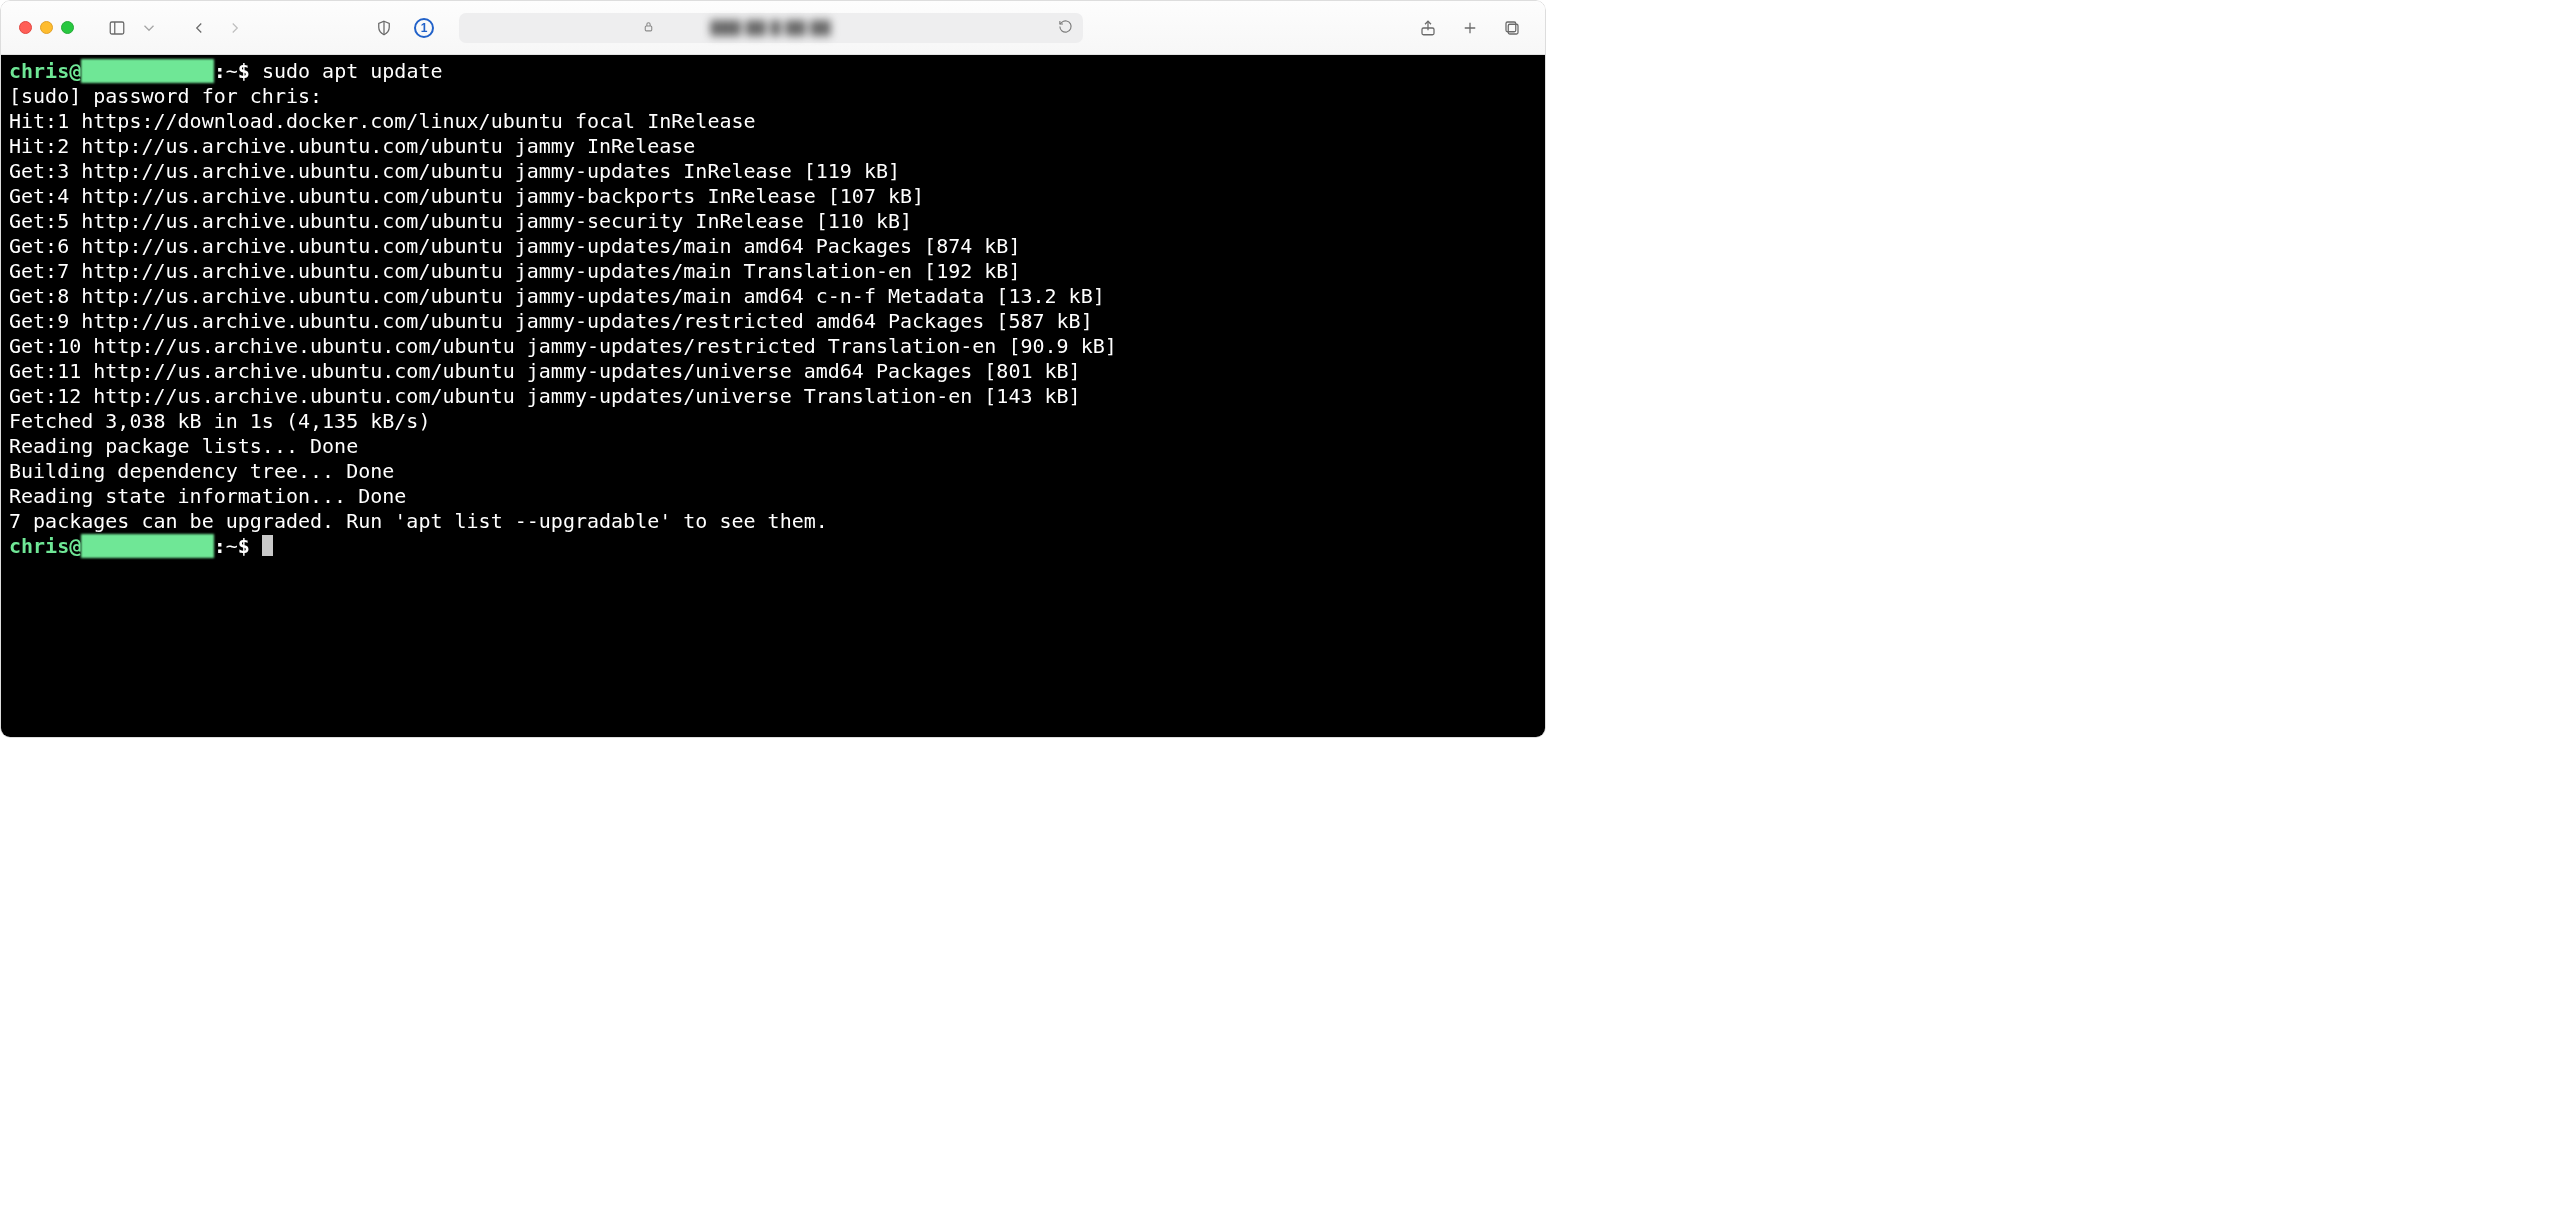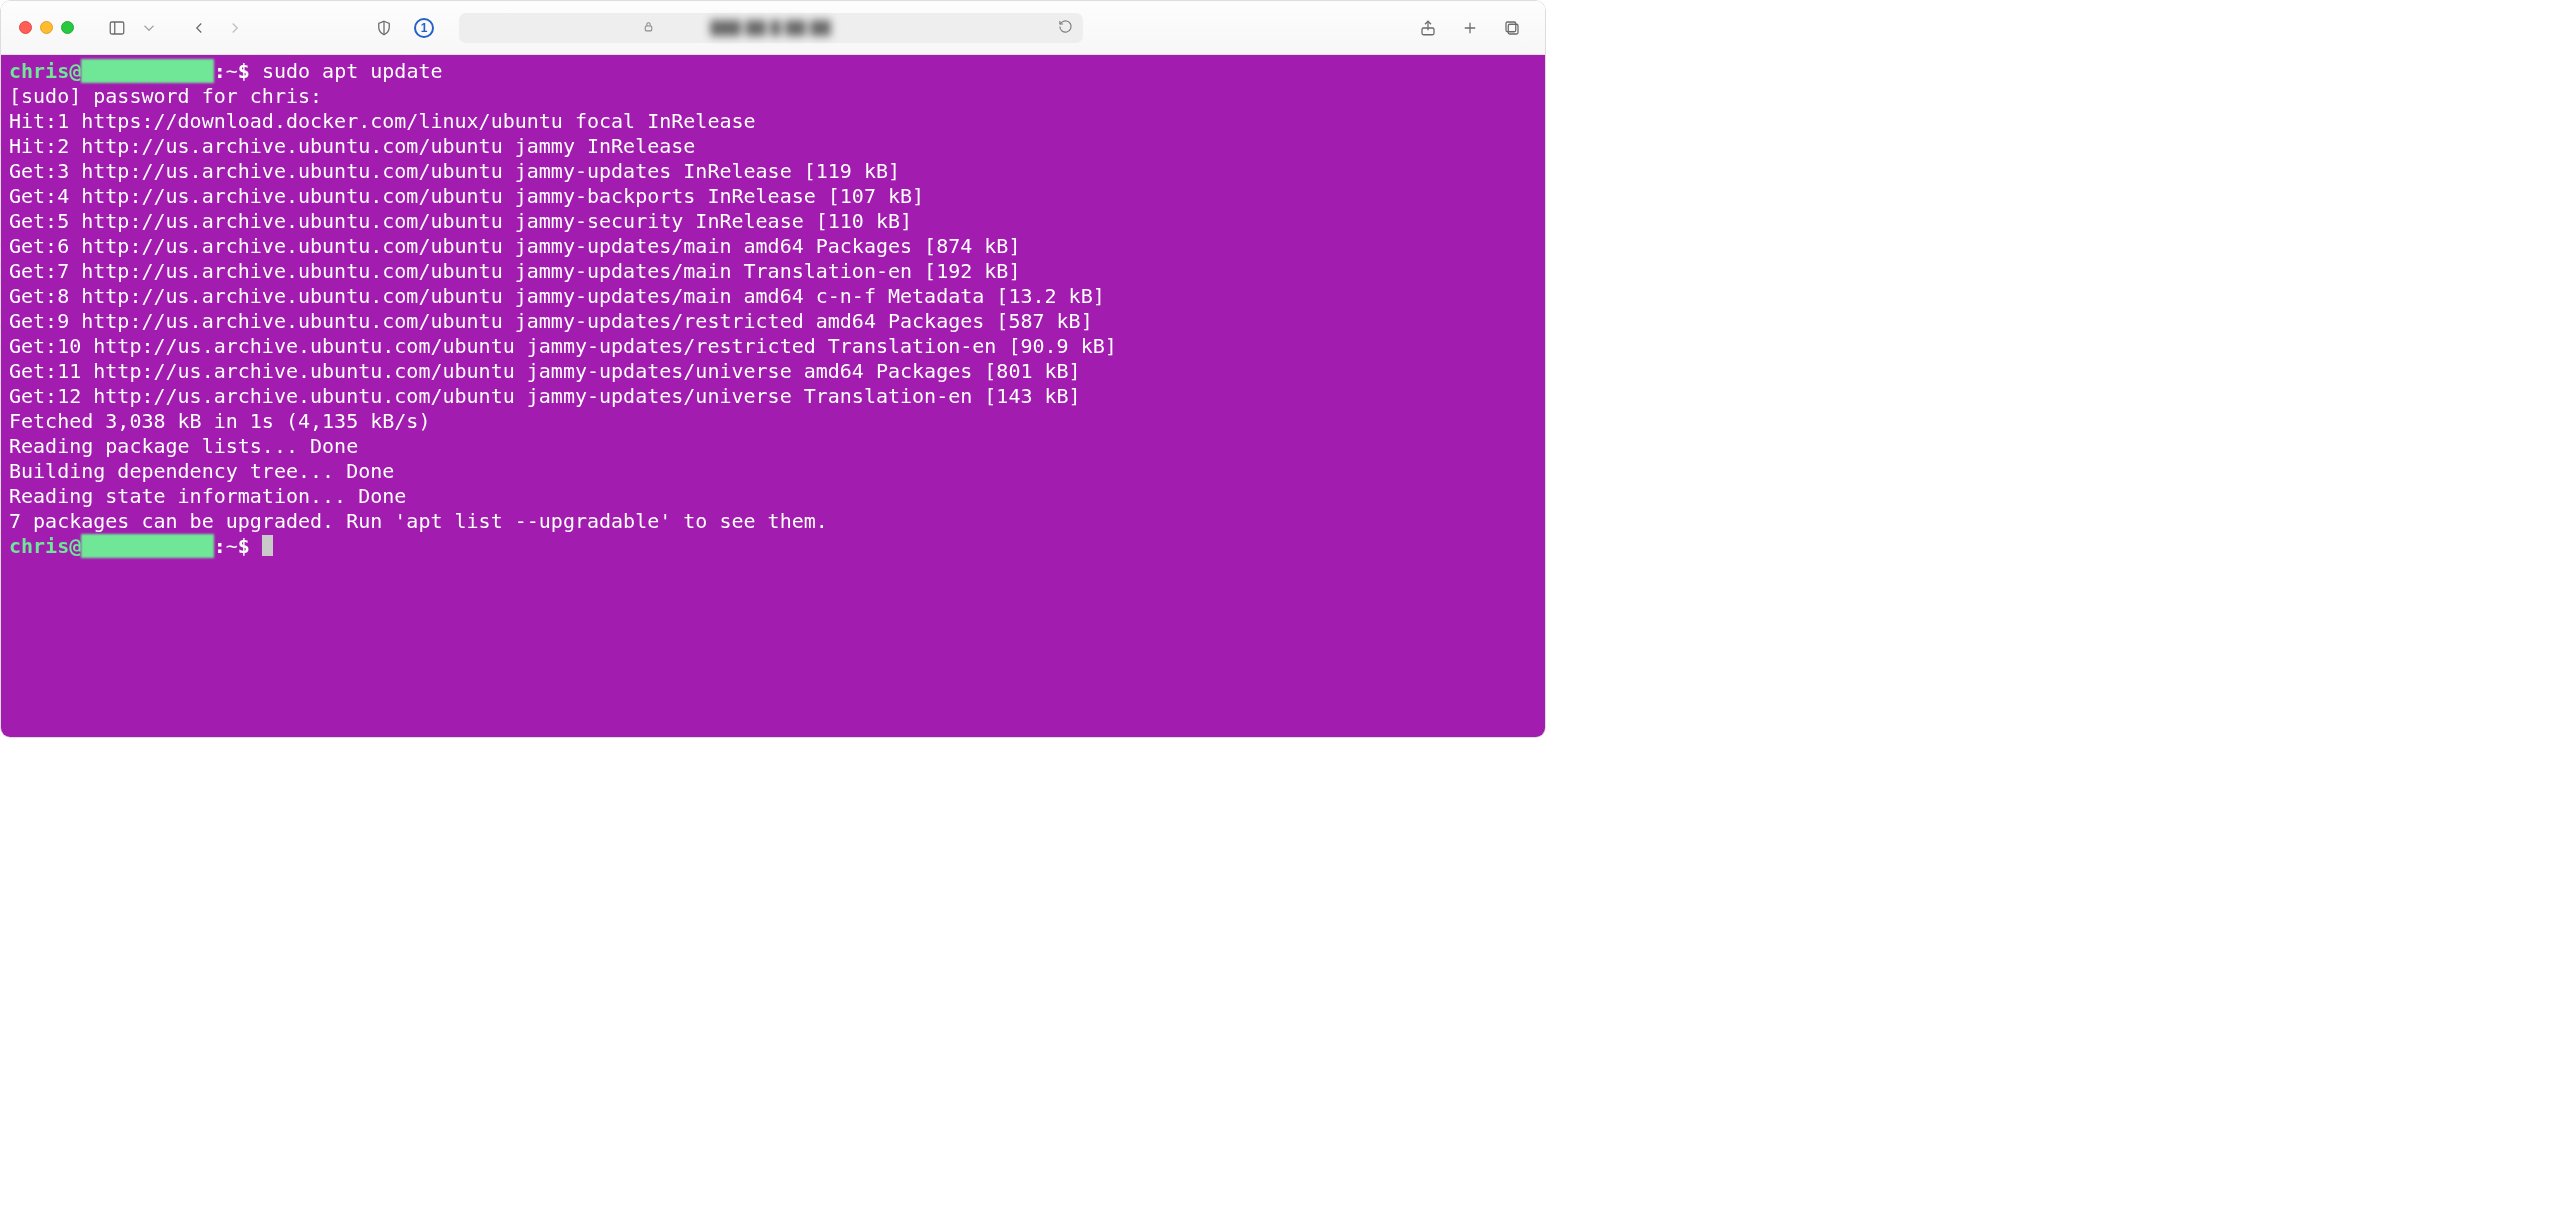--- a/index.html
+++ b/index.html
@@ -70,21 +70,21 @@
       letter-spacing: 1px;
       color: #5a5a5a;
       font-weight: 500;
     }
     .url-reload { position: absolute; right: 10px; color:#7d7d7d; }
     .flex-spacer { flex: 1; }
     .right-group { display: flex; gap: 12px; }
 
     .terminal {
       flex: 1;
-      background: #a21caf;
+      background: #000000;
       color: #ffffff;
       font-family: "SF Mono", "Menlo", "Consolas", monospace;
       font-size: 20px;
       line-height: 25px;
       padding: 4px 8px 20px 8px;
       white-space: pre;
       overflow: hidden;
     }
     .prompt-user { color: #6fe796; font-weight: 700; }
     .prompt-host-blur {

